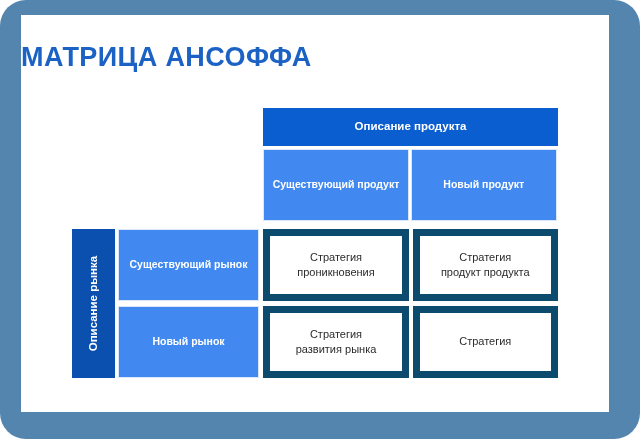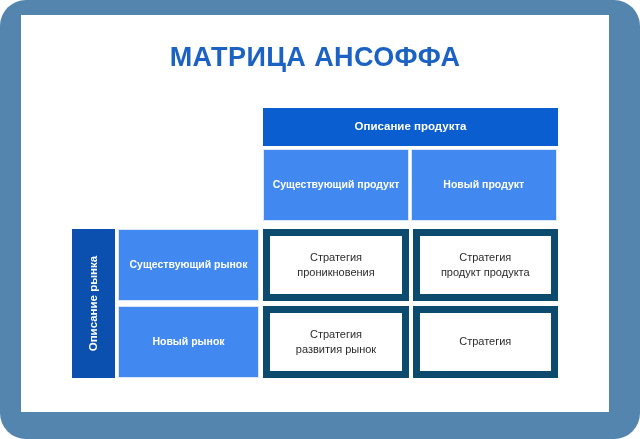--- a/index.html
+++ b/index.html
@@ -29,21 +29,20 @@
     width: 588px; height: 397px;
     background: #ffffff;
   }
 
   
   #slide-title {
     position: absolute;
     left: 21px;
     top: 42px;
     width: 588px;
-    text-align: center;
     font-size: 27px;
     font-weight: bold;
     color: #1B62C4;
     letter-spacing: 0.4px;
     white-space: nowrap;
   }
 
   
   #matrix {
     position: absolute;
@@ -169,21 +168,21 @@
   <div class="cell body-cell" id="cell-product-dev">
     <div>
       <span>Стратегия</span>
       <span>продукт продукта</span>
     </div>
   </div>
 
   <div class="cell body-cell" id="cell-market-dev">
     <div>
       <span>Стратегия</span>
-      <span>развития рынок</span>
+      <span>развития рынка</span>
     </div>
   </div>
 
   <div class="cell body-cell" id="cell-diversification">
     <div>
       <span>Стратегия</span>
     </div>
   </div>
 
 </div>

